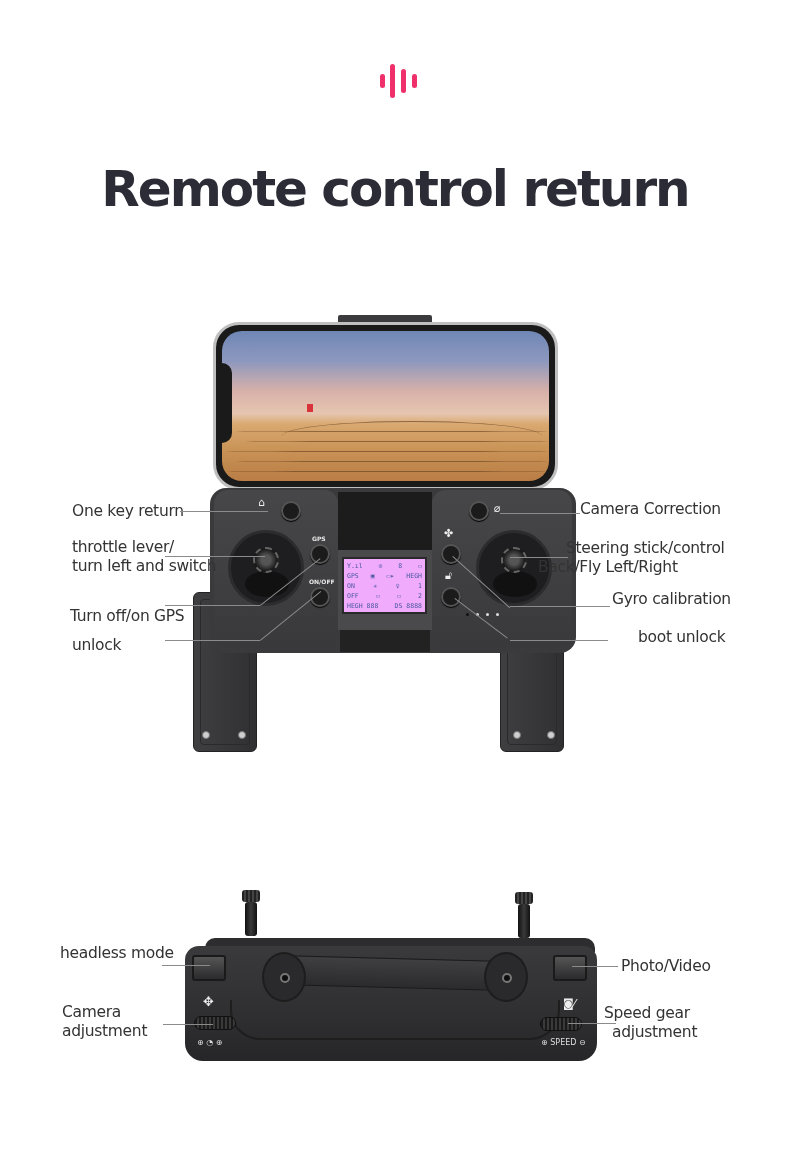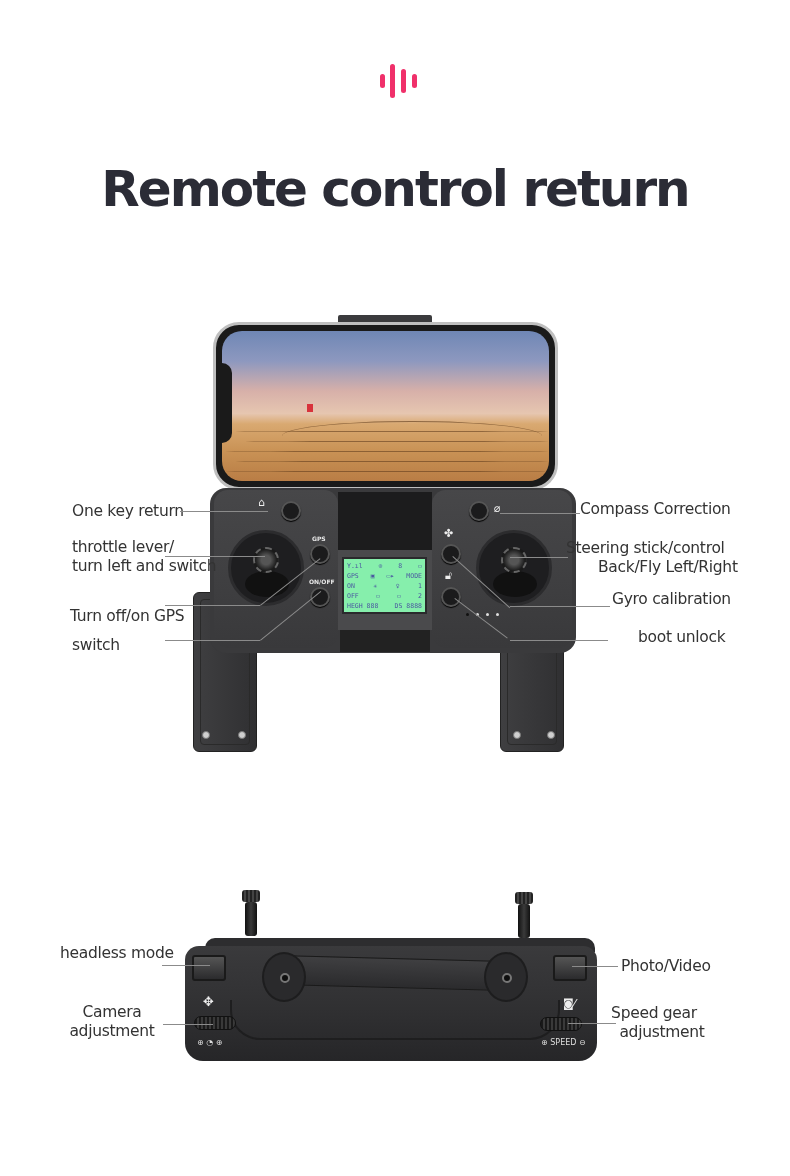--- a/index.html
+++ b/index.html
@@ -10,21 +10,21 @@
 
   
   .accent { left: 380px; top: 64px; width: 42px; height: 34px; }
   .accent span { position: absolute; width: 5px; border-radius: 3px; background: #f0306a; }
 
   
   .title { left: 0; top: 160px; width: 790px; text-align: center; font-family: "DejaVu Sans", sans-serif; font-weight: bold; font-size: 50px; letter-spacing: -2px; color: #2b2c36; }
 
   
   .lbl { font-family: "DejaVu Sans", sans-serif; font-size: 15.5px; color: #333; line-height: 19px; white-space: nowrap; letter-spacing: -0.3px; }
-  .lbl.center { text-align: center; }
+  .lbl.center { }
   .leader { position: absolute; height: 1px; background: #8b8b8b; transform-origin: 0 0; }
 
   
   .phone-clamp { left: 338px; top: 315px; width: 94px; height: 14px; background: #3b3b3d; border-radius: 2px; }
   .phone { left: 213px; top: 322px; width: 345px; height: 168px; background: #1a1a1a; border-radius: 26px; border: 3px solid #bfbfbf; }
   .screen { position: absolute; left: 6px; top: 6px; right: 6px; bottom: 6px; border-radius: 20px; overflow: hidden;
     background: linear-gradient(180deg, #6f87b5 0%, #8d98bf 20%, #d7b0a9 40%, #e6c6b0 55%, #d9a971 62%, #c99255 80%, #b97d45 100%); }
   .notch { position: absolute; left: 0; top: 38px; width: 16px; height: 80px; background: #1a1a1a; border-radius: 0 10px 10px 0; }
   .dune-line { position: absolute; height: 1px; background: rgba(90,55,25,0.55); border-radius: 50%; }
   .figure { position: absolute; left: 85px; top: 73px; width: 6px; height: 8px; background: #d8323b; }
@@ -41,21 +41,21 @@
   .screw { position: absolute; width: 8px; height: 8px; border-radius: 50%; background: #cfcfcf; border: 1px solid #777; }
 
   .stick-well { width: 76px; height: 76px; border-radius: 50%; background: #1e1e20; border: 3px solid #2c2c2e; }
   .stick-cap { position: absolute; left: 22px; top: 14px; width: 26px; height: 26px; border-radius: 50%; background: radial-gradient(#555 30%, #1a1a1a 70%); border: 2px dashed #666; }
   .stick-shadow { position: absolute; left: 14px; top: 38px; width: 44px; height: 26px; border-radius: 50%; background: #111; }
 
   .btn { width: 20px; height: 20px; border-radius: 50%; background: #1b1b1c; border: 2px solid #555; box-shadow: 0 1px 1px #000; }
   .tiny { font-family: "DejaVu Sans", sans-serif; font-size: 6px; font-weight: bold; color: #e8e8e8; }
   .icon-w { color: #eee; font-size: 11px; line-height: 11px; }
 
-  .lcd { left: 342px; top: 557px; width: 85px; height: 57px; background: #86efac; border: 2px solid #2a2a2c; font-family: "DejaVu Sans Mono", monospace; font-size: 6.5px; color: #4a58a0; padding: 2px 3px; line-height: 10px; }
+  .lcd { left: 342px; top: 557px; width: 85px; height: 57px; background: #f0abfc; border: 2px solid #2a2a2c; font-family: "DejaVu Sans Mono", monospace; font-size: 6.5px; color: #4a58a0; padding: 2px 3px; line-height: 10px; }
   .lcd .row { display: flex; justify-content: space-between; white-space: nowrap; }
 
   .led { width: 3px; height: 3px; border-radius: 50%; background: #ddd; }
 
   
   .antenna { width: 22px; height: 48px; }
   .antenna .knob { position: absolute; left: 2px; top: 0; width: 18px; height: 12px; background: repeating-linear-gradient(90deg,#222 0 2px,#444 2px 4px); border-radius: 3px; }
   .antenna .shaft { position: absolute; left: 5px; top: 12px; width: 12px; height: 34px; background: linear-gradient(90deg,#111,#3a3a3a,#111); border-radius: 3px; }
   .front-top { left: 205px; top: 938px; width: 390px; height: 14px; background: #2d2d2f; border-radius: 10px 10px 0 0; }
   .front-body { left: 185px; top: 946px; width: 412px; height: 115px; background: linear-gradient(180deg,#3a3a3c 0%, #2f2f31 60%, #262628 100%); border-radius: 14px 14px 18px 18px; }
@@ -142,21 +142,21 @@
   <div class="row">
     <span>Y.ıl</span>
     <span>⊙</span>
     <span>8</span>
     <span>▭</span>
   </div>
   <div class="row">
     <span>GPS</span>
     <span>▣</span>
     <span>▭▸</span>
-    <span>MODE</span>
+    <span>HEGH</span>
   </div>
   <div class="row">
     <span>ON</span>
     <span>✳</span>
     <span>♀</span>
     <span>1</span>
   </div>
   <div class="row">
     <span>OFF</span>
     <span>▭</span>
@@ -173,29 +173,29 @@
 <div class="leader" style="left:180px;top:511px;width:88px;"></div>
 
 <div class="abs lbl" style="left:72px;top:538px;text-align:right;">throttle lever/</div>
 <div class="abs lbl" style="left:72px;top:557px;">turn left and switch</div>
 <div class="leader" style="left:165px;top:556px;width:100px;"></div>
 
 <div class="abs lbl" style="left:70px;top:607px;">Turn off/on GPS</div>
 <div class="leader" style="left:165px;top:605px;width:95px;"></div>
 <div class="leader" style="left:260px;top:605px;width:76px;transform:rotate(-38deg);"></div>
 
-<div class="abs lbl" style="left:72px;top:636px;">switch</div>
+<div class="abs lbl" style="left:72px;top:636px;">unlock</div>
 <div class="leader" style="left:165px;top:640px;width:95px;"></div>
 <div class="leader" style="left:260px;top:640px;width:78px;transform:rotate(-39deg);"></div>
 
-<div class="abs lbl" style="left:580px;top:500px;">Compass Correction</div>
+<div class="abs lbl" style="left:580px;top:500px;">Camera Correction</div>
 <div class="leader" style="left:500px;top:513px;width:80px;"></div>
 
 <div class="abs lbl" style="left:566px;top:539px;">Steering stick/control</div>
-<div class="abs lbl" style="left:598px;top:558px;">Back/Fly Left/Right</div>
+<div class="abs lbl" style="left:538px;top:558px;">Back/Fly Left/Right</div>
 <div class="leader" style="left:510px;top:557px;width:58px;"></div>
 
 <div class="abs lbl" style="left:612px;top:590px;">Gyro calibration</div>
 <div class="leader" style="left:510px;top:606px;width:100px;"></div>
 <div class="leader" style="left:453px;top:556px;width:77px;transform:rotate(42deg);"></div>
 
 <div class="abs lbl" style="left:638px;top:628px;">boot unlock</div>
 <div class="leader" style="left:510px;top:640px;width:98px;"></div>
 <div class="leader" style="left:455px;top:598px;width:66px;transform:rotate(37deg);"></div>
 

